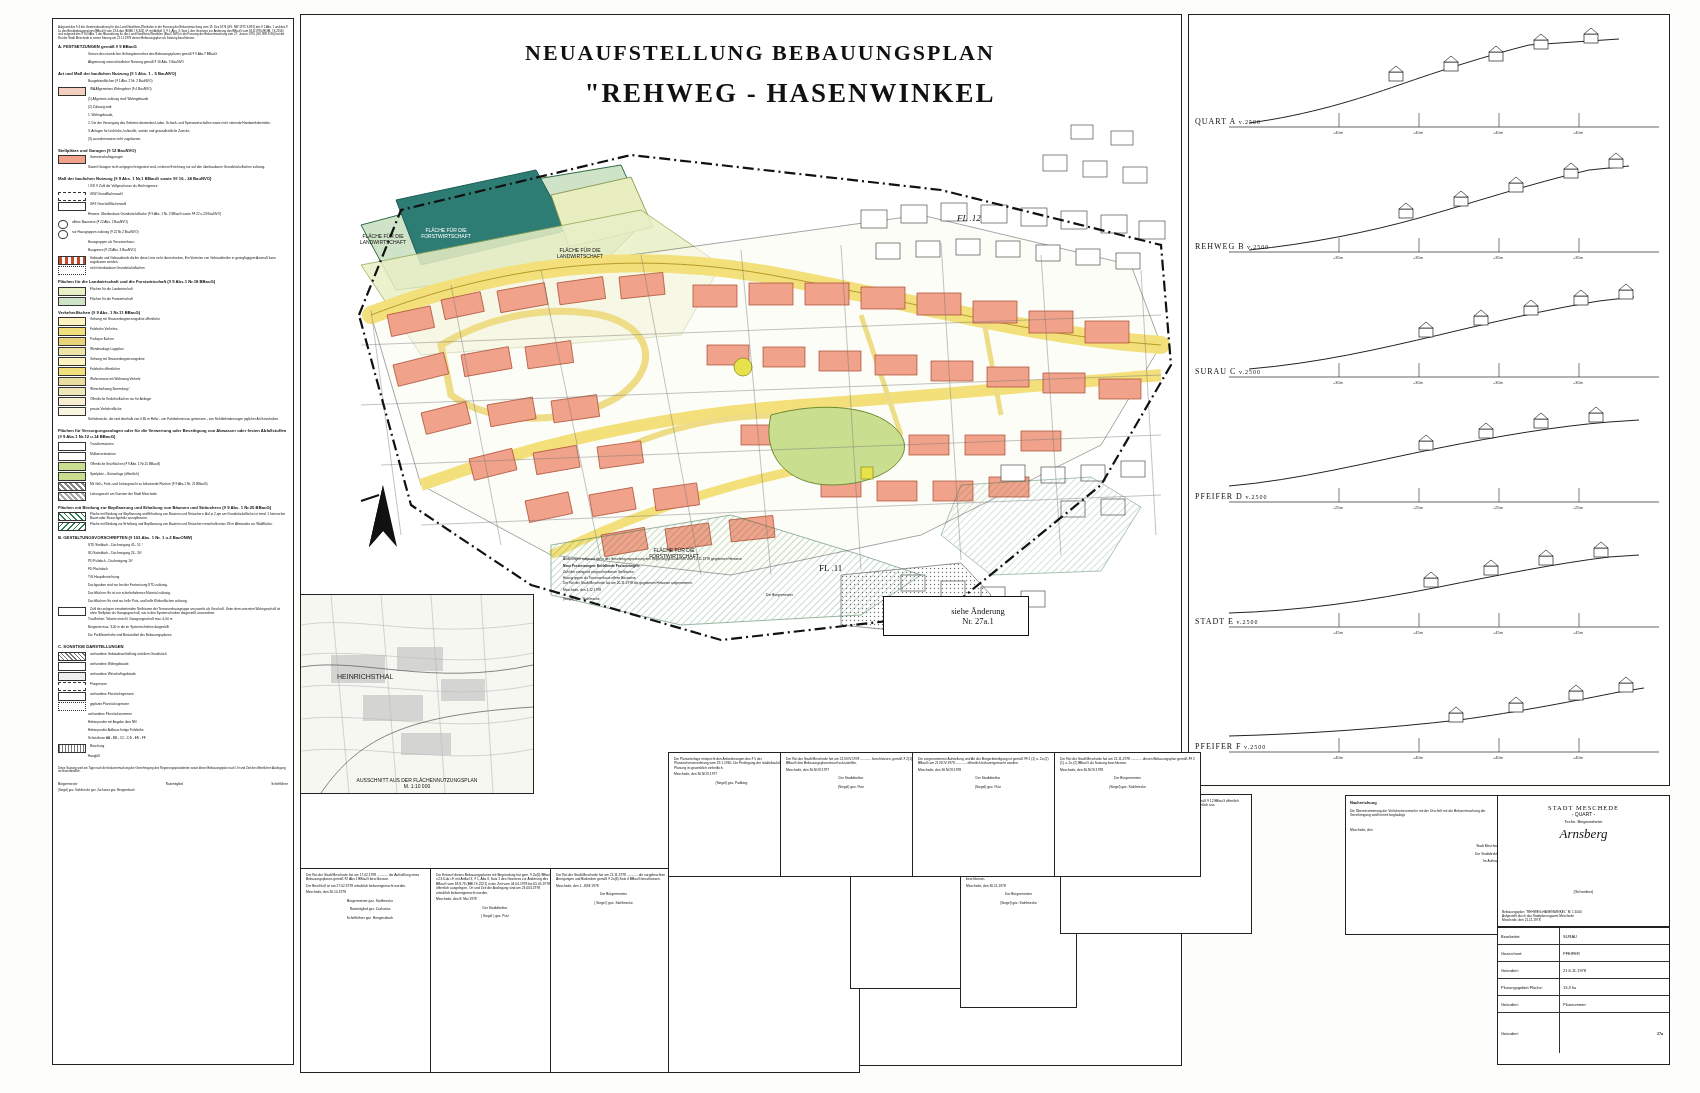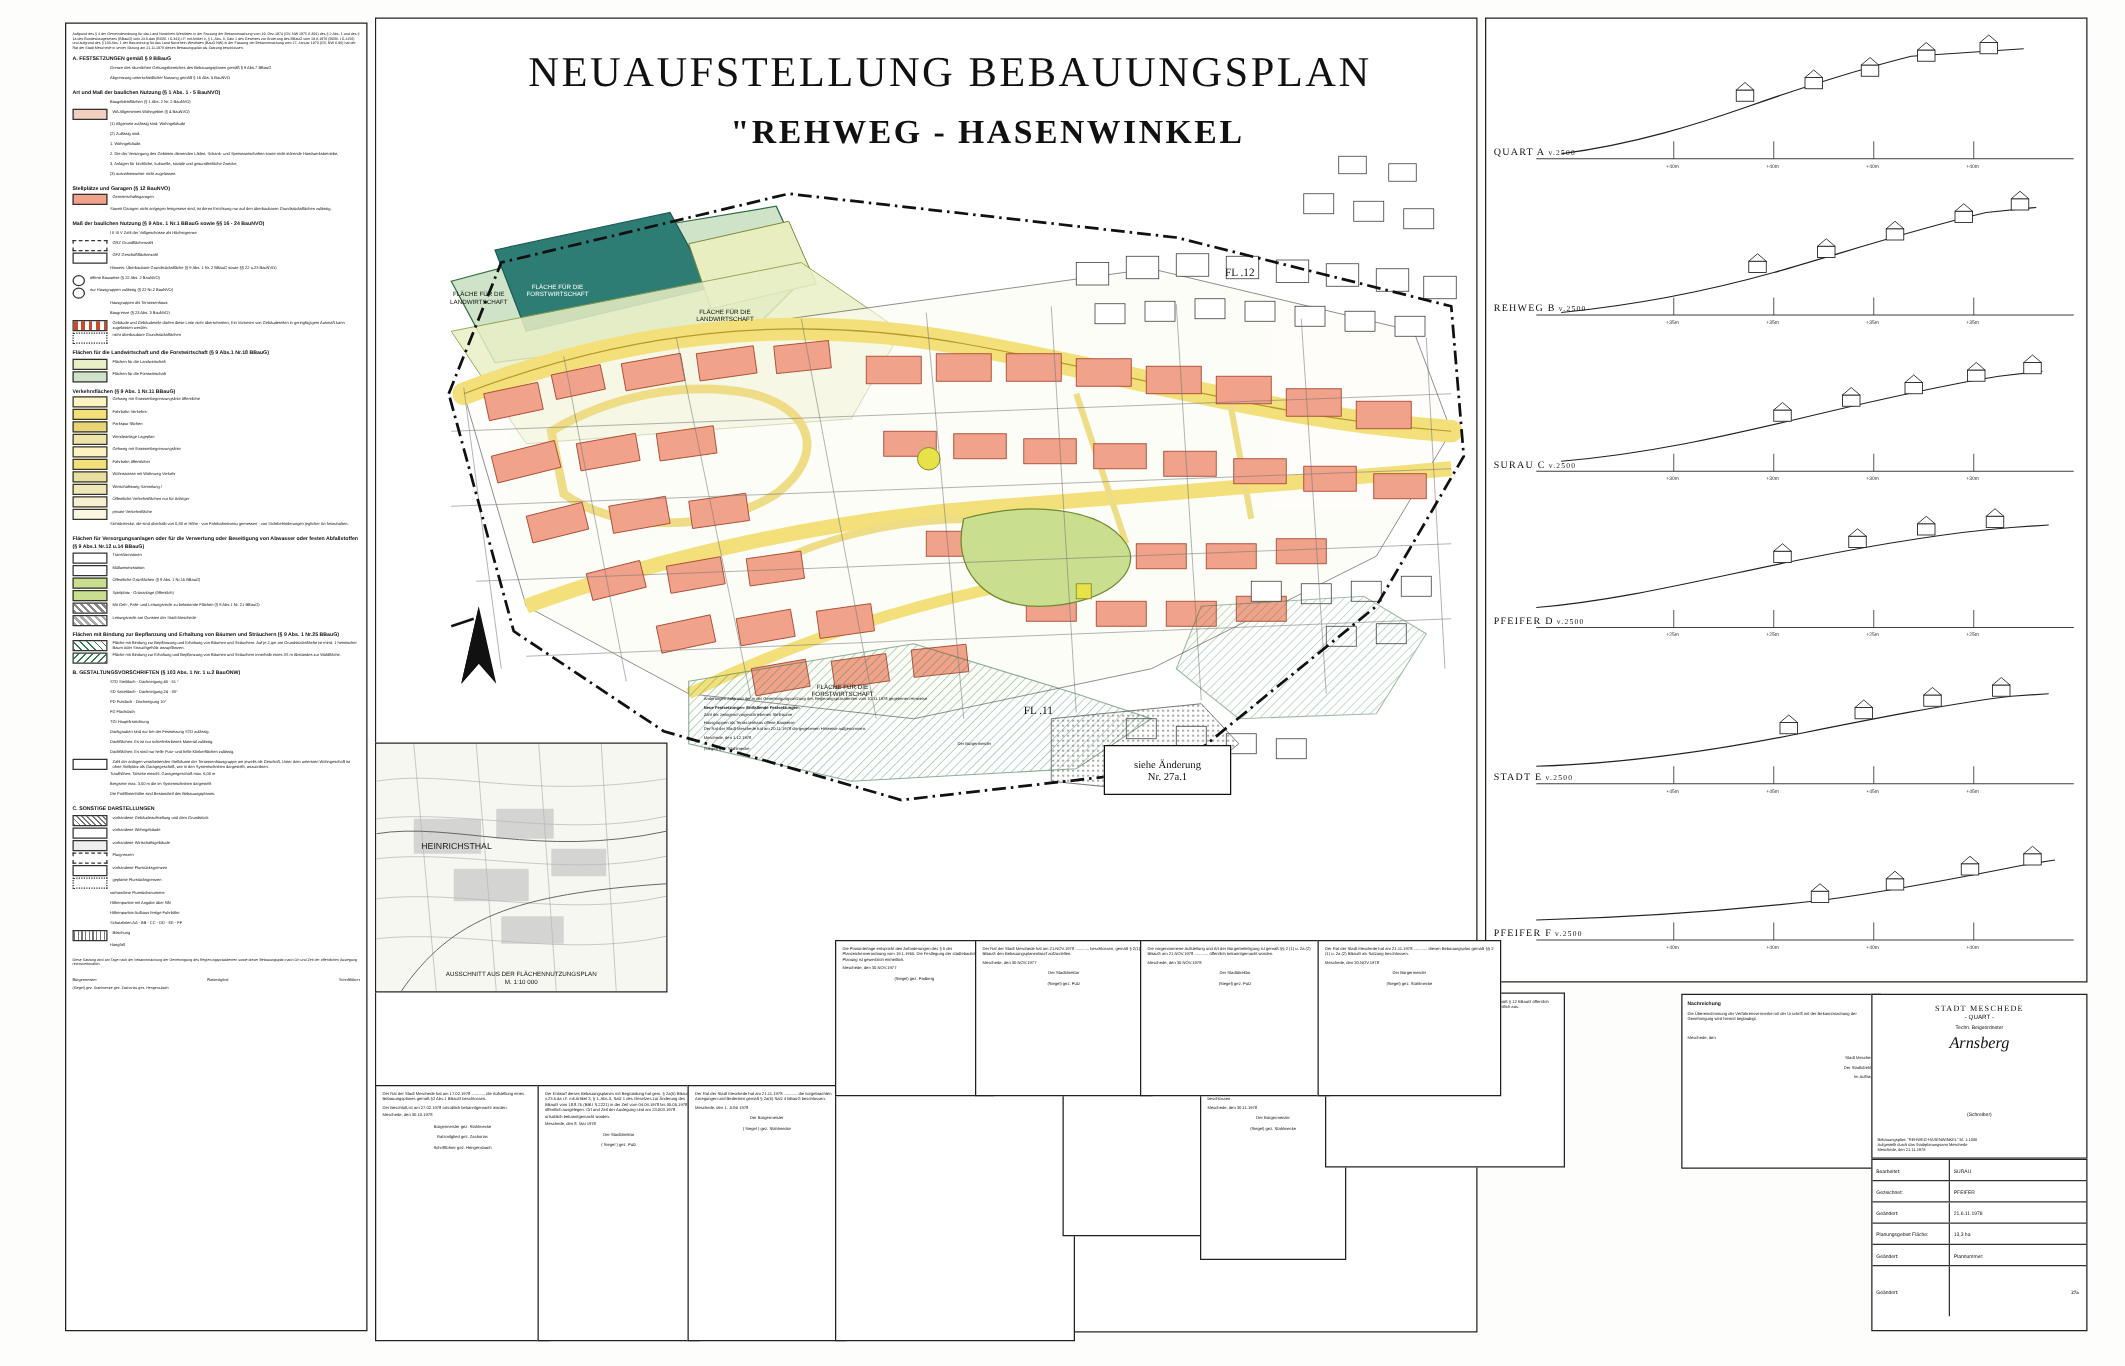--- a/index.html
+++ b/index.html
@@ -9,21 +9,21 @@
   
   #legend{position:absolute;left:52px;top:18px;width:240px;height:1045px;border:1px solid #222;background:#fff;}
   .lg-inner{padding:4px 5px;font-size:3.3px;line-height:1.35;}
   .lg-head{font-size:4.2px;font-weight:bold;margin:4px 0 2px;}
   .lg-row{display:flex;align-items:flex-start;gap:4px;margin:1px 0;}
   .sw{width:26px;height:7px;border:.5px solid #333;flex:0 0 26px;}
   .lg-txt{font-size:3.2px;line-height:1.25;}
 
   
   #titleblock{position:absolute;left:360px;top:40px;width:800px;text-align:center;}
-  #t1{font-family:"Liberation Serif",serif;font-weight:normal;font-size:34px;letter-spacing:2px;}
+  #t1{font-family:"Liberation Serif",serif;font-weight:bold;font-size:22px;letter-spacing:2px;}
   #t2{font-family:"Liberation Serif",serif;font-weight:bold;font-size:27px;letter-spacing:2px;margin-top:12px;margin-left:60px;}
   #t3{font-family:"Liberation Serif",serif;font-weight:bold;font-size:24px;margin-top:10px;margin-left:170px;}
 
   
   #maparea{position:absolute;left:300px;top:14px;width:880px;height:1050px;border:1px solid #222;background:#fff;overflow:hidden;}
   #mapsvg{position:absolute;left:0;top:0;}
 
   
   #profiles{position:absolute;left:1188px;top:14px;width:480px;height:770px;border:1px solid #222;background:#fff;}
   .profile{position:relative;height:125px;border-bottom:0;}
@@ -42,21 +42,21 @@
 
   
   #stampbox{position:absolute;left:1497px;top:795px;width:171px;height:130px;border:1px solid #222;background:#fff;}
   #nachrbox{position:absolute;left:1345px;top:795px;width:150px;height:130px;border:1px solid #222;background:#fff;padding:4px;font-size:3.3px;line-height:1.35;}
   #planbox{position:absolute;left:1497px;top:927px;width:171px;height:136px;border:1px solid #222;background:#fff;font-size:4px;}
   #planbox .row{display:flex;border-bottom:.5px solid #333;height:16px;align-items:center;}
   #planbox .row .k{width:58px;padding-left:3px;border-right:.5px solid #333;height:100%;display:flex;align-items:center;font-size:4px;}
   #planbox .row .v{padding-left:3px;font-size:4px;}
   #plannr{font-family:"Liberation Serif",serif;font-weight:bold;font-size:22px;text-align:right;padding-right:6px;}
 
-  #aenderung{position:absolute;left:883px;top:596px;width:100px;height:38px;border:1.2px solid #111;background:#fff;display:flex;flex-direction:column;align-items:center;justify-content:center;font-size:8.5px;font-family:"Liberation Serif",serif;}
+  #aenderung{position:absolute;left:883px;top:596px;width:100px;height:38px;border:1.2px solid #111;background:#fff;display:flex;flex-direction:column;align-items:center;justify-content:center;font-size:8.5px;font-family:"Liberation Serif",serif;padding-left:44px;}
   .tiny{font-size:2.9px;line-height:1.25;}
   .fl{font-family:"Liberation Serif",serif;font-size:9px;}
 </style>
 </head>
 <body>
 
 <div id="sheet">
 
   <div id="legend">
     <div class="lg-inner">
@@ -499,21 +499,21 @@
         <line x1="0" y1="16" x2="18" y2="10" stroke="#111" stroke-width="2"></line>
       </g>
 
       <text x="946" y="0"></text>
     </svg>
 
     <div style="position:absolute;left:55px;top:218px;width:54px;text-align:center;font-size:5px;line-height:1.2;">FLÄCHE FÜR DIE LANDWIRTSCHAFT</div>
     <div style="position:absolute;left:115px;top:212px;width:60px;text-align:center;font-size:5px;line-height:1.2;color:#fff;">FLÄCHE FÜR DIE FORSTWIRTSCHAFT</div>
     <div style="position:absolute;left:248px;top:232px;width:62px;text-align:center;font-size:5px;line-height:1.2;">FLÄCHE FÜR DIE LANDWIRTSCHAFT</div>
     <div style="position:absolute;left:342px;top:532px;width:62px;text-align:center;font-size:5px;line-height:1.2;">FLÄCHE FÜR DIE FORSTWIRTSCHAFT</div>
-    <div class="fl" style="position:absolute;left:679px;top:198px;">FL .12</div>
+    <div class="fl" style="position:absolute;left:656px;top:198px;font-style:italic;">FL .12</div>
     <div class="fl" style="position:absolute;left:518px;top:548px;">FL .11</div>
 
     <div style="position:absolute;left:262px;top:542px;width:230px;font-size:3.3px;line-height:1.4;">
       <p style="margin:0 0 2px">Änderungen aufgrund der in der Genehmigungssetzung des Regierungspräsidenten vom 10.11.1978 gegebenen Hinweise</p>
       <p style="margin:0 0 2px;font-weight:bold">Neue Festsetzungen:                     Entfallende Festsetzungen:</p>
       <p style="margin:0 0 1px">Zahl der zwingend vorgeschriebenen Stellräume</p>
       <p style="margin:0 0 1px">Hausgruppen als Terrassenhaus      offene Bauweise</p>
       <p style="margin:0 0 2px">Der Rat der Stadt Meschede hat am 20.11.1978 die gegebenen Hinweise aufgenommen.</p>
       <p style="margin:0">Meschede, den 1.12.1978</p>
       <p style="margin:0;text-align:right">Der Bürgermeister</p>

